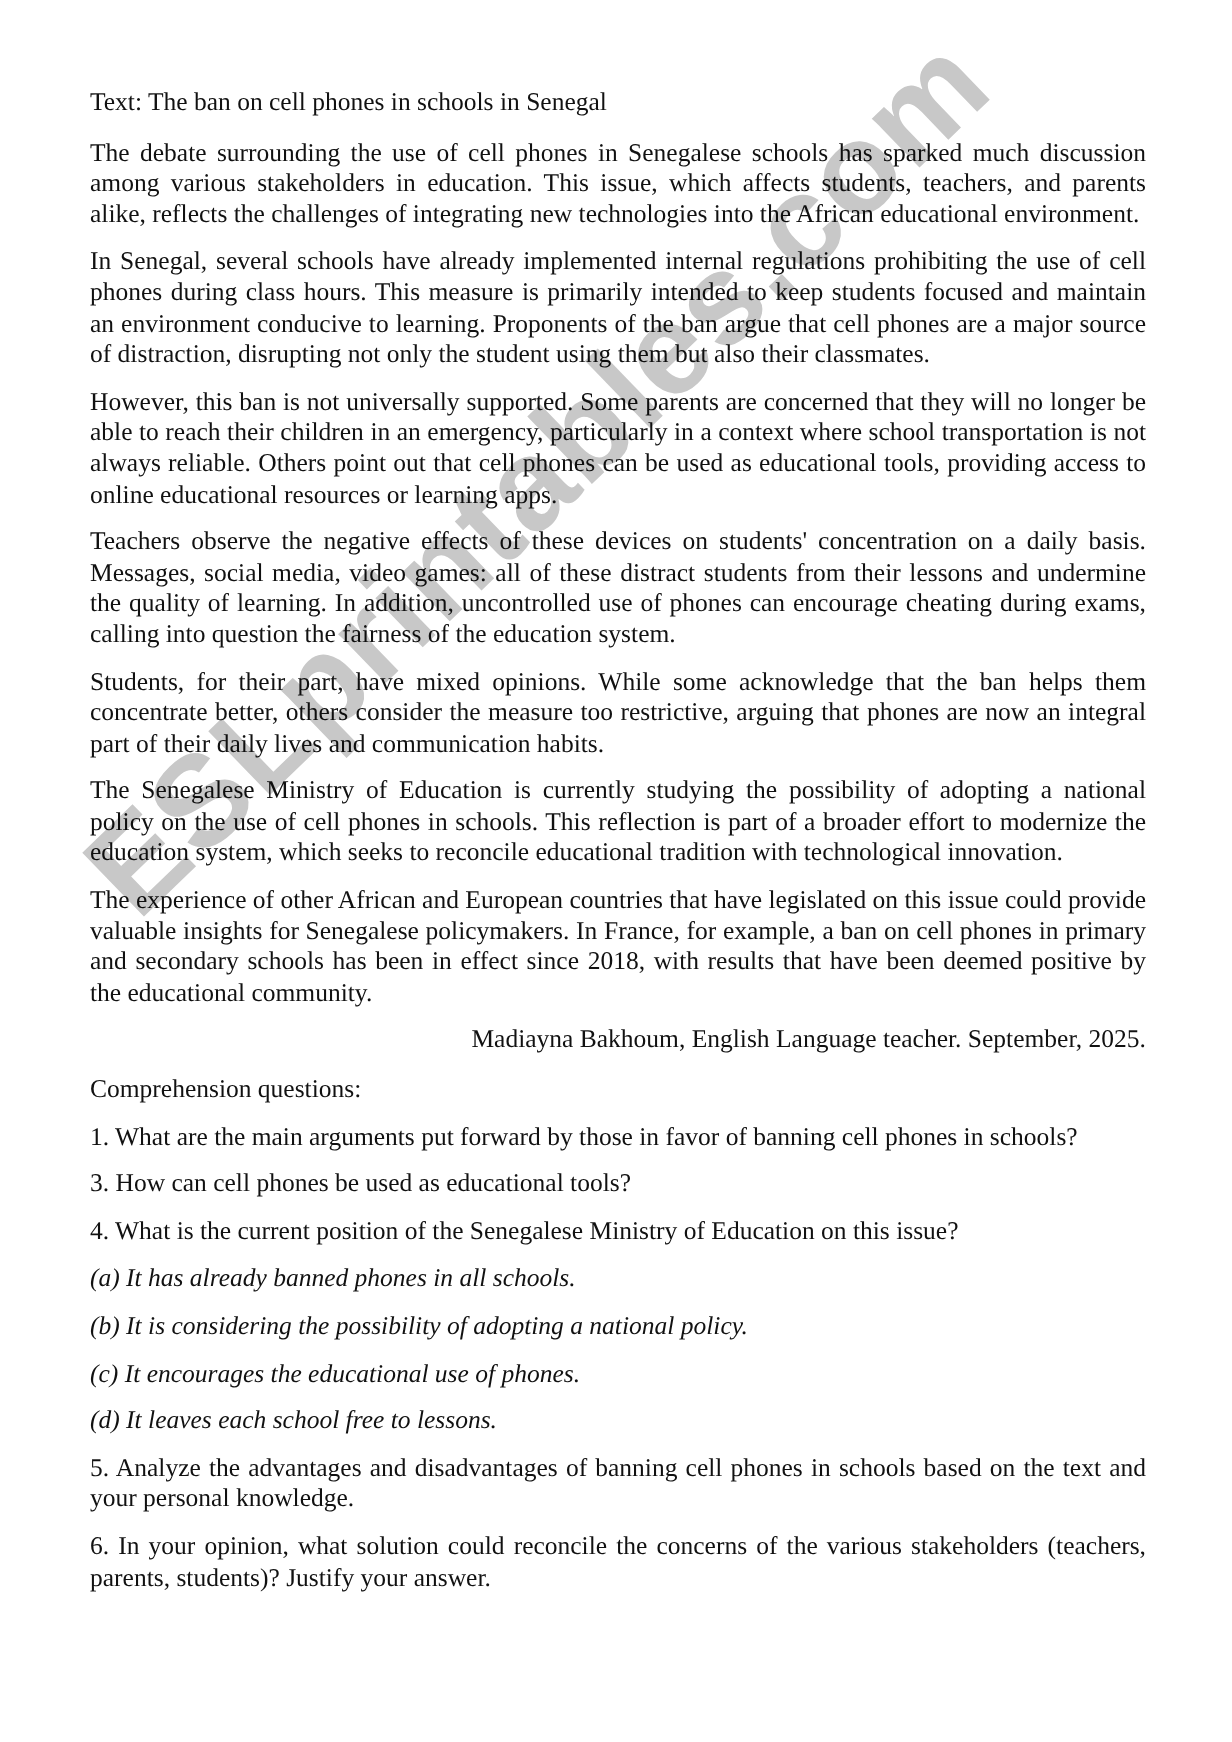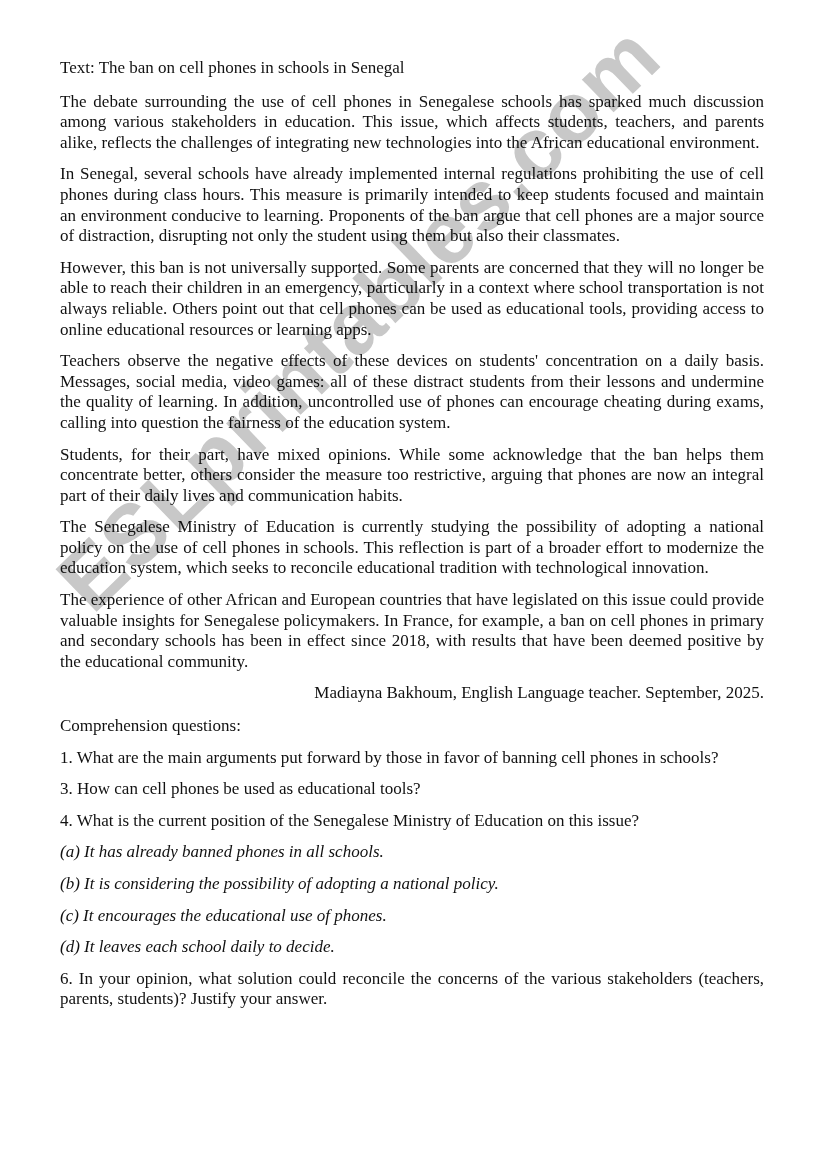--- a/index.html
+++ b/index.html
@@ -83,20 +83,21 @@
     <p class="q-heading">Comprehension questions:</p>
 
     <p class="question">1. What are the main arguments put forward by those in favor of banning cell phones in schools?</p>
     <p class="question">3. How can cell phones be used as educational tools?</p>
     <p class="question">4. What is the current position of the Senegalese Ministry of Education on this issue?</p>
 
     <div>
       <p class="option">(a) It has already banned phones in all schools.</p>
       <p class="option">(b) It is considering the possibility of adopting a national policy.</p>
       <p class="option">(c) It encourages the educational use of phones.</p>
-      <p class="option">(d) It leaves each school daily to decide.</p>
+      <p class="option">(d) It leaves each school free to lessons.</p>
     </div>
 
+    <p class="question">5. Analyze the advantages and disadvantages of banning cell phones in schools based on the text and your personal knowledge.</p>
     <p class="question">6. In your opinion, what solution could reconcile the concerns of the various stakeholders (teachers, parents, students)? Justify your answer.</p>
   </section>
 </div>
 
 <div class="watermark" style="color: rgb(154, 154, 154);">ESLprintables.com</div>
 
 </body></html>

